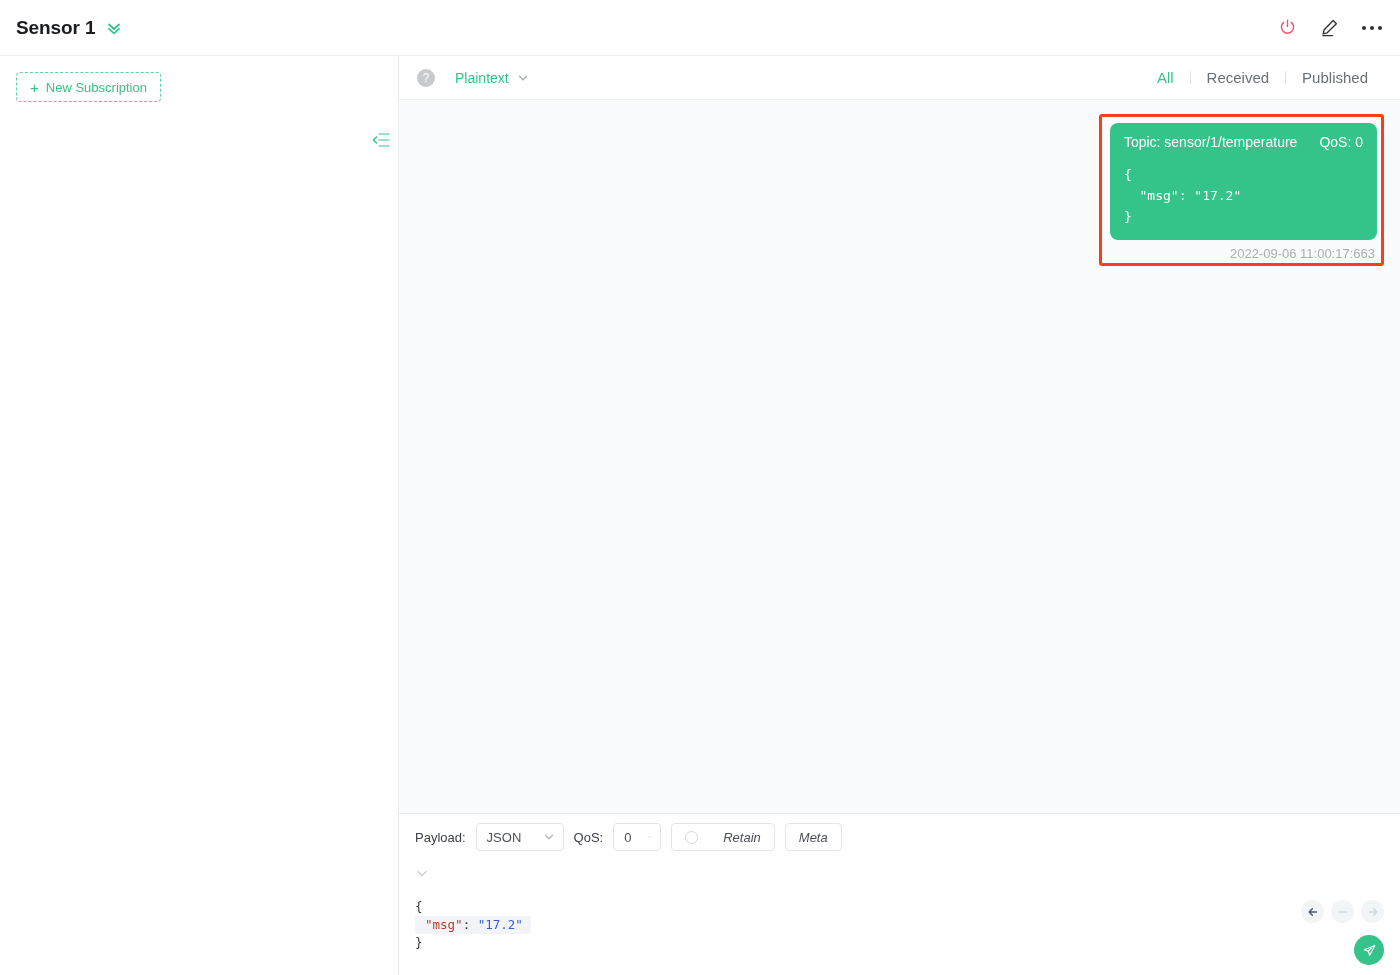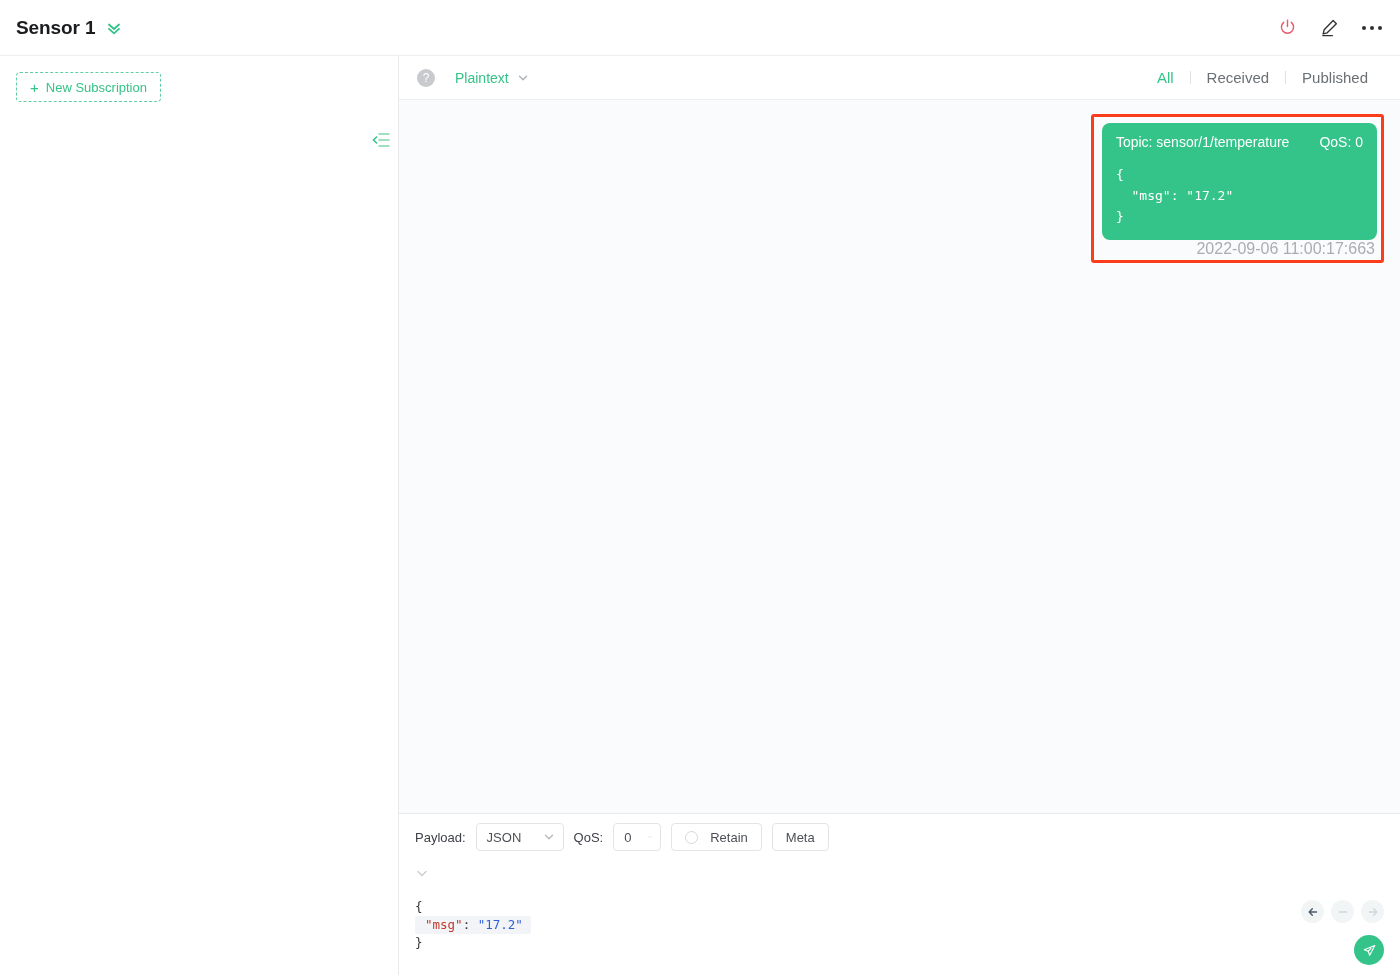--- a/index.html
+++ b/index.html
@@ -98,50 +98,50 @@
   .msg-block { display: flex; flex-direction: column; align-items: flex-end; }
   .bubble {
     background: #34c388;
     color: #ffffff;
     border-radius: 8px;
     padding: 11px 14px 13px 14px;
     min-width: 252px;
   }
   .bubble-head {
     display: flex; align-items: baseline; justify-content: space-between;
-    font-size: 14px; gap: 30px; white-space: nowrap;
+    font-size: 14px; gap: 22px; white-space: nowrap;
   }
   .bubble-body {
     font-family: "DejaVu Sans Mono", "Liberation Mono", monospace;
     font-size: 13px; line-height: 1.62; white-space: pre;
     margin-top: 14px;
   }
   .msg-time {
-    font-size: 16px; color: #a9adb2;
-    padding-right: 2px;
+    font-size: 13px; color: #a9adb2;
+    margin-top: 6px; padding-right: 2px;
   }
 
   
   .publish { flex: 0 0 auto; background: #ffffff; border-top: 1px solid #e9eaec; }
   .pub-opts {
     height: 46px; display: flex; align-items: center; gap: 10px;
     padding: 0 16px 0 16px;
   }
   .pub-label { font-size: 13px; color: #3d4147; }
   .mini-select {
     height: 28px; border: 1px solid #e2e4e7; border-radius: 4px;
     background: #fff; display: flex; align-items: center; justify-content: space-between;
     padding: 0 8px 0 10px; font-size: 13px; color: #4c5056; cursor: pointer; gap: 17px;
   }
   .sel-payload { width: 88px; }
   .sel-qos { width: 48px; }
   .btn-plain {
     height: 28px; border: 1px solid #e2e4e7; border-radius: 4px;
     background: #fff; display: flex; align-items: center; justify-content: center;
-    padding: 0 13px; font-size: 13px; color: #4c5056; cursor: pointer; gap: 12px;
+    padding: 0 13px; font-size: 13px; color: #4c5056; cursor: pointer; gap: 25px; font-style: italic;
   }
   .radio-o {
     width: 13px; height: 13px; border-radius: 50%;
     border: 1px solid #d5d8dc; background: #fff; display: inline-block;
   }
   .topic-row {
     height: 30px; display: flex; align-items: center;
     padding: 0 14px 0 16px;
   }
   .topic-txt { font-size: 13.5px; color: #4b4f55; flex: 1; }

